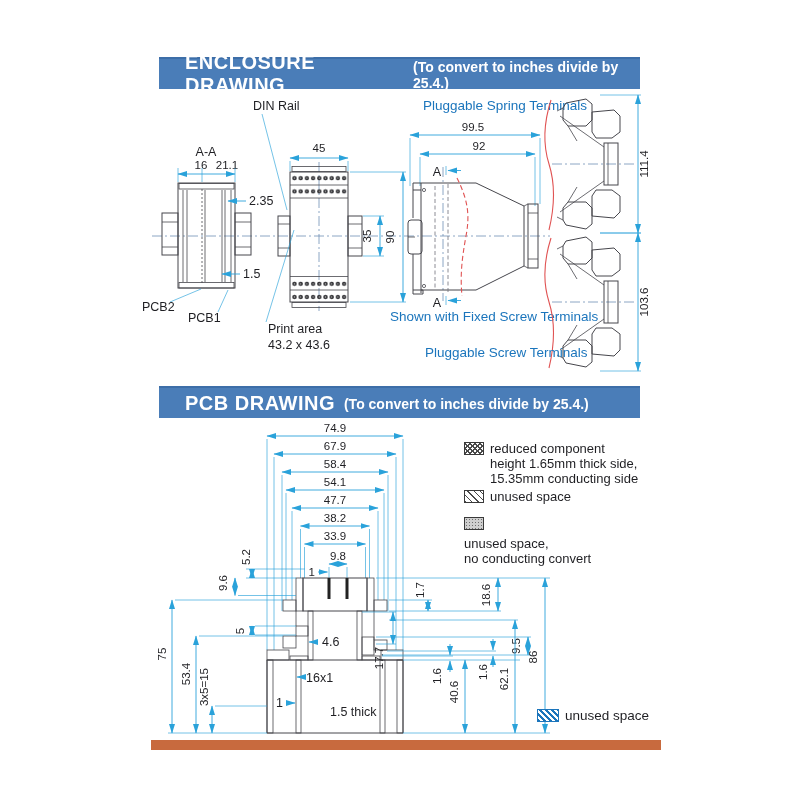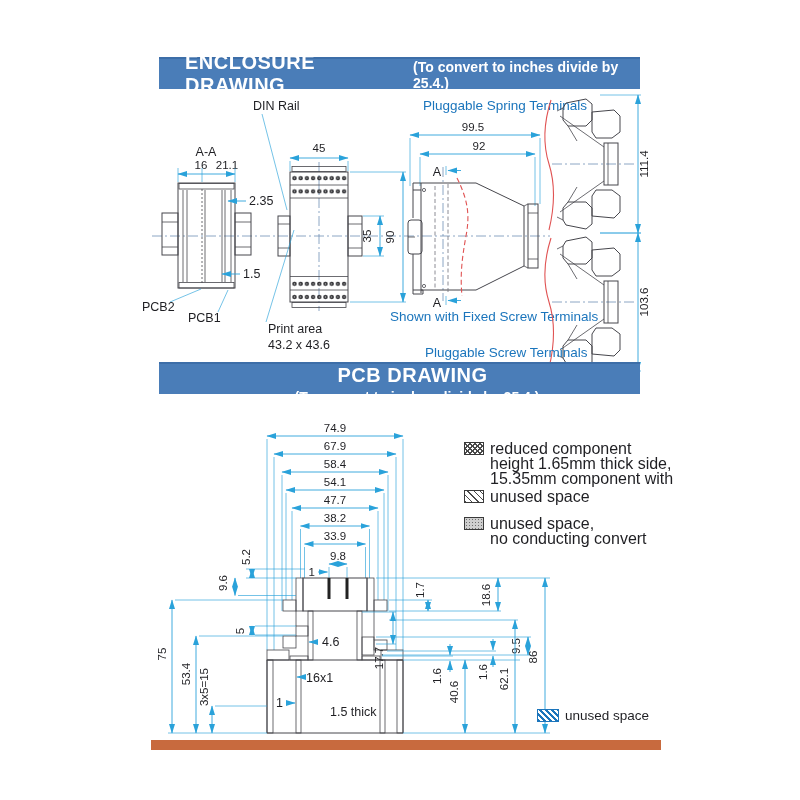--- a/index.html
+++ b/index.html
@@ -16,21 +16,21 @@
   .dim{stroke:#2aa2da;stroke-width:.9;fill:none;marker-start:url(#ar);marker-end:url(#ar);}
   .arr{stroke:#2aa2da;stroke-width:.9;fill:none;marker-end:url(#ar);}
   .ext{stroke:#2aa2da;stroke-width:.65;fill:none;}
   .cl{stroke:#6f8fb5;stroke-width:.8;fill:none;stroke-dasharray:10 3 2 3;}
   .red{stroke:#e05353;stroke-width:1.1;fill:none;}
   .redd{stroke:#e05353;stroke-width:1.1;fill:none;stroke-dasharray:5 3;}
   text.lbl{fill:#1f1f23;font-family:"Liberation Sans",sans-serif;font-size:11.5px;}
   text.lbl2{fill:#1f1f23;font-family:"Liberation Sans",sans-serif;font-size:12.5px;}
   text.cap{fill:#1b75bc;font-family:"Liberation Sans",sans-serif;font-size:13.5px;}
   .legend{position:absolute;display:flex;align-items:flex-start;gap:6px;
-          font-size:16px;color:#1f1f23;line-height:15px;}
+          font-size:13px;color:#1f1f23;line-height:15px;}
   .sw{width:20px;height:13px;border:1px solid #3a3a3a;flex:none;margin-top:1px;box-sizing:border-box;}
   .sw-x{background:repeating-linear-gradient(45deg,#4a4a4a 0 1px,transparent 1px 3.5px),
               repeating-linear-gradient(135deg,#4a4a4a 0 1px,transparent 1px 3.5px),#fff;}
   .sw-d{background:repeating-linear-gradient(45deg,#4a4a4a 0 1px,transparent 1px 4.5px),#fff;}
   .sw-g{background-color:#cfcfcf;background-image:radial-gradient(#6e6e6e .8px,transparent .95px);
         background-size:3px 3px;}
   .sw-b{border-color:#1b75bc;background:repeating-linear-gradient(45deg,#1b75bc 0 1.6px,transparent 1.6px 4.2px),#fff;}
   .obar{position:absolute;left:151px;top:740px;width:510px;height:10px;background:#c86a3e;}
 </style>
 </head>
@@ -354,38 +354,38 @@
         <text class="lbl" transform="rotate(-90 537 657)" x="537" y="657" text-anchor="middle">86</text>
         <line class="ext" x1="403" y1="733" x2="550" y2="733"></line>
       </g>
     </g>
   </svg>
 
   <div class="hdr" style="top:57px;">
     <span class="t1">ENCLOSURE DRAWING</span>
     <span class="t2">(To convert to inches divide by 25.4.)</span>
   </div>
-  <div class="hdr" style="top:362px;flex-direction:column;">
+  <div class="hdr" style="top:386px;">
     <span class="t1">PCB DRAWING</span>
     <span class="t2">(To convert to inches divide by 25.4.)</span>
   </div>
 
   <div class="legend" style="left:464px;top:441px;width:220px;">
     <span class="sw sw-x"></span>
     <span>
       <span>reduced component</span><br>
       <span>height 1.65mm thick side,</span><br>
-      <span>15.35mm component with</span>
+      <span>15.35mm conducting side</span>
     </span>
   </div>
   <div class="legend" style="left:464px;top:489px;">
     <span class="sw sw-d"></span>
     <span>unused space</span>
   </div>
-  <div class="legend" style="left:464px;top:516px;width:220px;">
+  <div class="legend" style="left:464px;top:516px;width:220px;flex-direction:column;">
     <span class="sw sw-g"></span>
     <span>
       <span>unused space,</span><br>
       <span>no conducting convert</span>
     </span>
   </div>
   <div class="legend" style="left:537px;top:708px;font-size:13.5px;">
     <span class="sw sw-b" style="width:22px;"></span>
     <span>unused space</span>
   </div>

